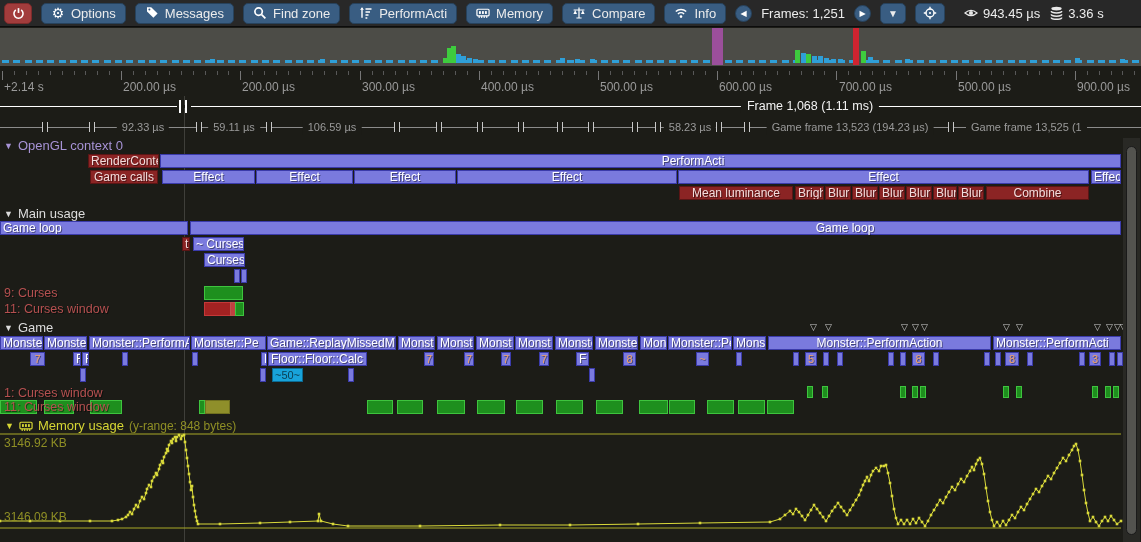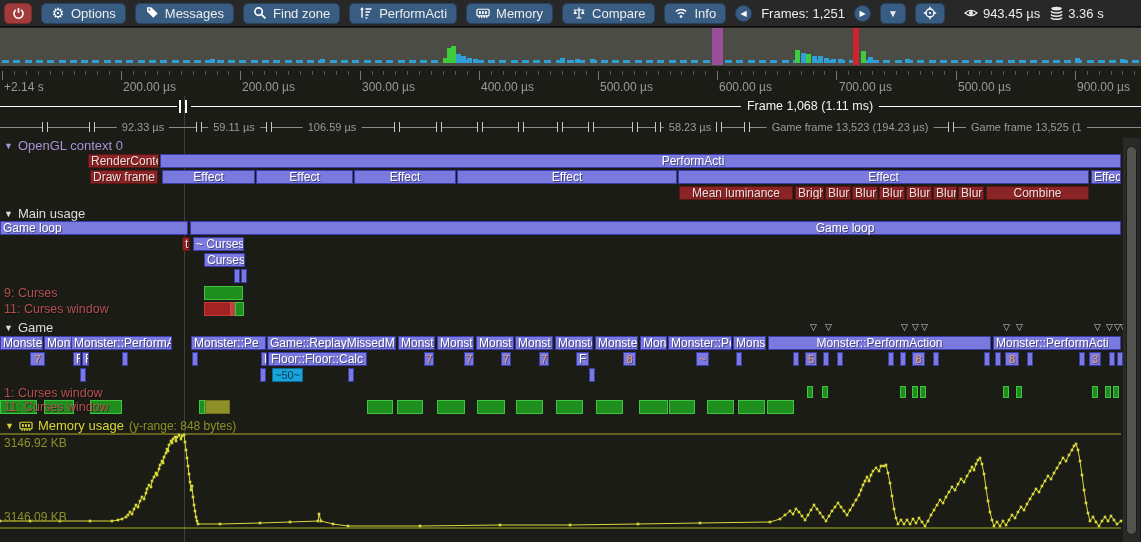--- a/index.html
+++ b/index.html
@@ -449,21 +449,21 @@
       <div class="sep-label" style="left: 143px;">92.33 µs</div>
       <div class="sep-label" style="left: 234px;">59.11 µs</div>
       <div class="sep-label" style="left: 332px;">106.59 µs</div>
       <div class="sep-label" style="left: 690px;">58.23 µs</div>
       <div class="sep-label" style="left: 850px;">Game frame 13,523 (194.23 µs)</div>
       <div class="sep-label noshift" style="left: 966px;">Game frame 13,525 (1</div>
       <div class="sec-header" style="left: 4px; top: 138px; color: rgb(167, 147, 214);"><span class="arr">▼</span><span>OpenGL context 0</span></div>
       <div class="bar red" style="left: 88px; top: 154px; width: 71px;">RenderConte</div>
       <div class="bar purple" style="left: 160px; top: 154px; width: 961px;"></div>
       <div class="barlabel" style="left: 693px; top: 154px;">PerformActi</div>
-      <div class="bar red center" style="left: 90px; top: 170px; width: 68px;">Draw frame</div>
+      <div class="bar red center" style="left: 90px; top: 170px; width: 68px;">Game calls</div>
       <div class="bar purple center" style="left: 162px; top: 170px; width: 93px;">Effect</div>
       <div class="bar purple center" style="left: 256px; top: 170px; width: 97px;">Effect</div>
       <div class="bar purple center" style="left: 354px; top: 170px; width: 102px;">Effect</div>
       <div class="bar purple center" style="left: 457px; top: 170px; width: 220px;">Effect</div>
       <div class="bar purple center" style="left: 678px; top: 170px; width: 411px;">Effect</div>
       <div class="bar purple" style="left: 1091px; top: 170px; width: 30px;">Effect</div>
       <div class="bar red center" style="left: 679px; top: 186px; width: 114px;">Mean luminance</div>
       <div class="bar red" style="left: 795px; top: 186px; width: 29px;">Brigh</div>
       <div class="bar red center" style="left: 825px; top: 186px; width: 26px;">Blur</div>
       <div class="bar red center" style="left: 852px; top: 186px; width: 26px;">Blur</div>
@@ -483,21 +483,21 @@
       <div class="bar purple" style="left: 241px; top: 269px; width: 5px;"></div>
       <div class="bar lockgreen" style="left: 204px; top: 286px; width: 39px; height: 14px;"></div>
       <div class="locklabel" style="left: 4px; top: 286px;">9: Curses</div>
       <div class="bar lockred" style="left: 204px; top: 302px; width: 27px; height: 14px;"></div>
       <div class="bar lockred2" style="left: 230px; top: 302px; width: 5px; height: 14px;"></div>
       <div class="bar lockgreen" style="left: 235px; top: 302px; width: 9px; height: 14px;"></div>
       <div class="locklabel" style="left: 4px; top: 302px;">11: Curses window</div>
       <div class="sec-header" style="left: 4px; top: 320px; color: rgb(220, 220, 220);"><span class="arr">▼</span><span>Game</span></div>
       <div class="bar purple" style="left: 0px; top: 336px; width: 43px;">Monste</div>
       <div class="bar purple" style="left: 44px; top: 336px; width: 43px;">Monste</div>
-      <div class="bar purple" style="left: 71px; top: 336px; width: 101px;">Monster::PerformA</div>
+      <div class="bar purple" style="left: 89px; top: 336px; width: 101px;">Monster::PerformA</div>
       <div class="bar purple" style="left: 191px; top: 336px; width: 75px;">Monster::Pe</div>
       <div class="bar purple" style="left: 267px; top: 336px; width: 129px;">Game::ReplayMissedMo</div>
       <div class="bar purple" style="left: 398px; top: 336px; width: 37px;">Monst</div>
       <div class="bar purple" style="left: 437px; top: 336px; width: 37px;">Monst</div>
       <div class="bar purple" style="left: 476px; top: 336px; width: 38px;">Monst</div>
       <div class="bar purple" style="left: 515px; top: 336px; width: 38px;">Monst</div>
       <div class="bar purple" style="left: 555px; top: 336px; width: 38px;">Monste</div>
       <div class="bar purple" style="left: 595px; top: 336px; width: 43px;">Monste</div>
       <div class="bar purple" style="left: 640px; top: 336px; width: 27px;">Mons</div>
       <div class="bar purple" style="left: 668px; top: 336px; width: 64px;">Monster::Pe</div>

